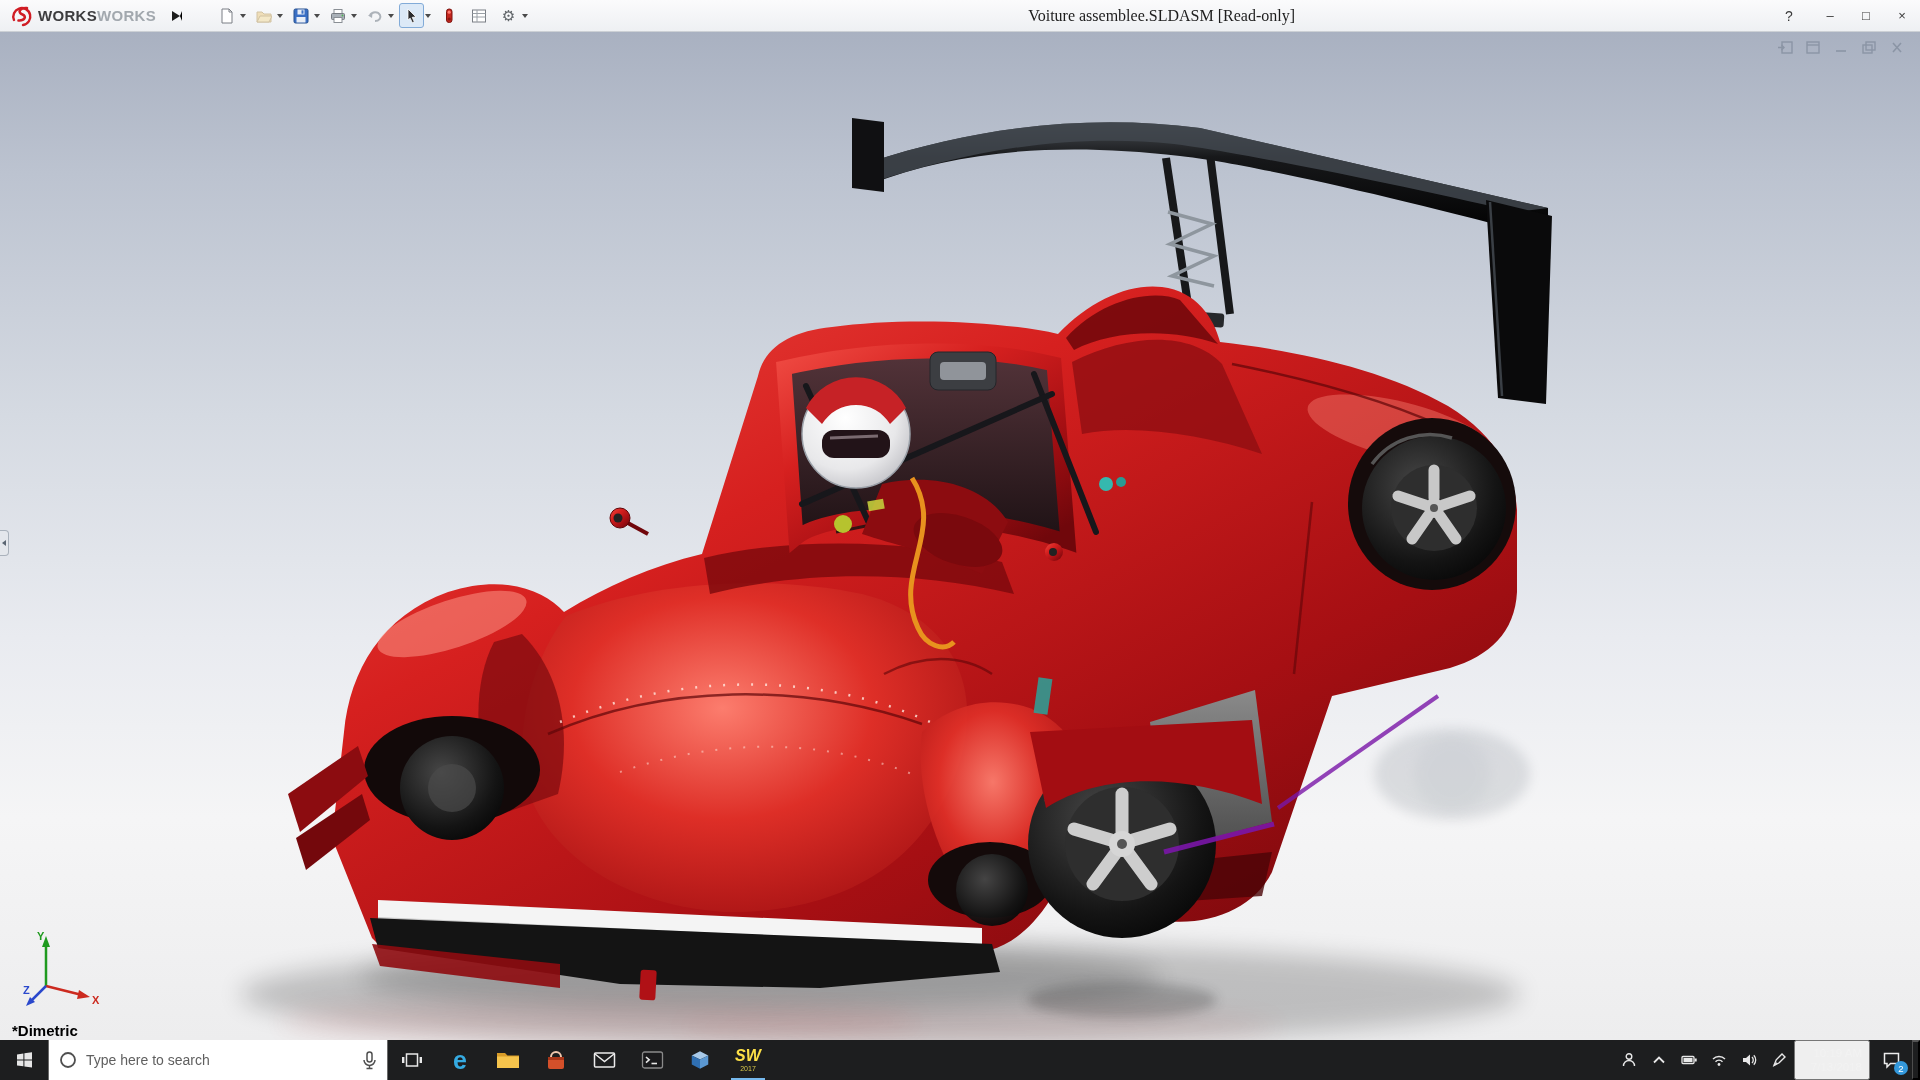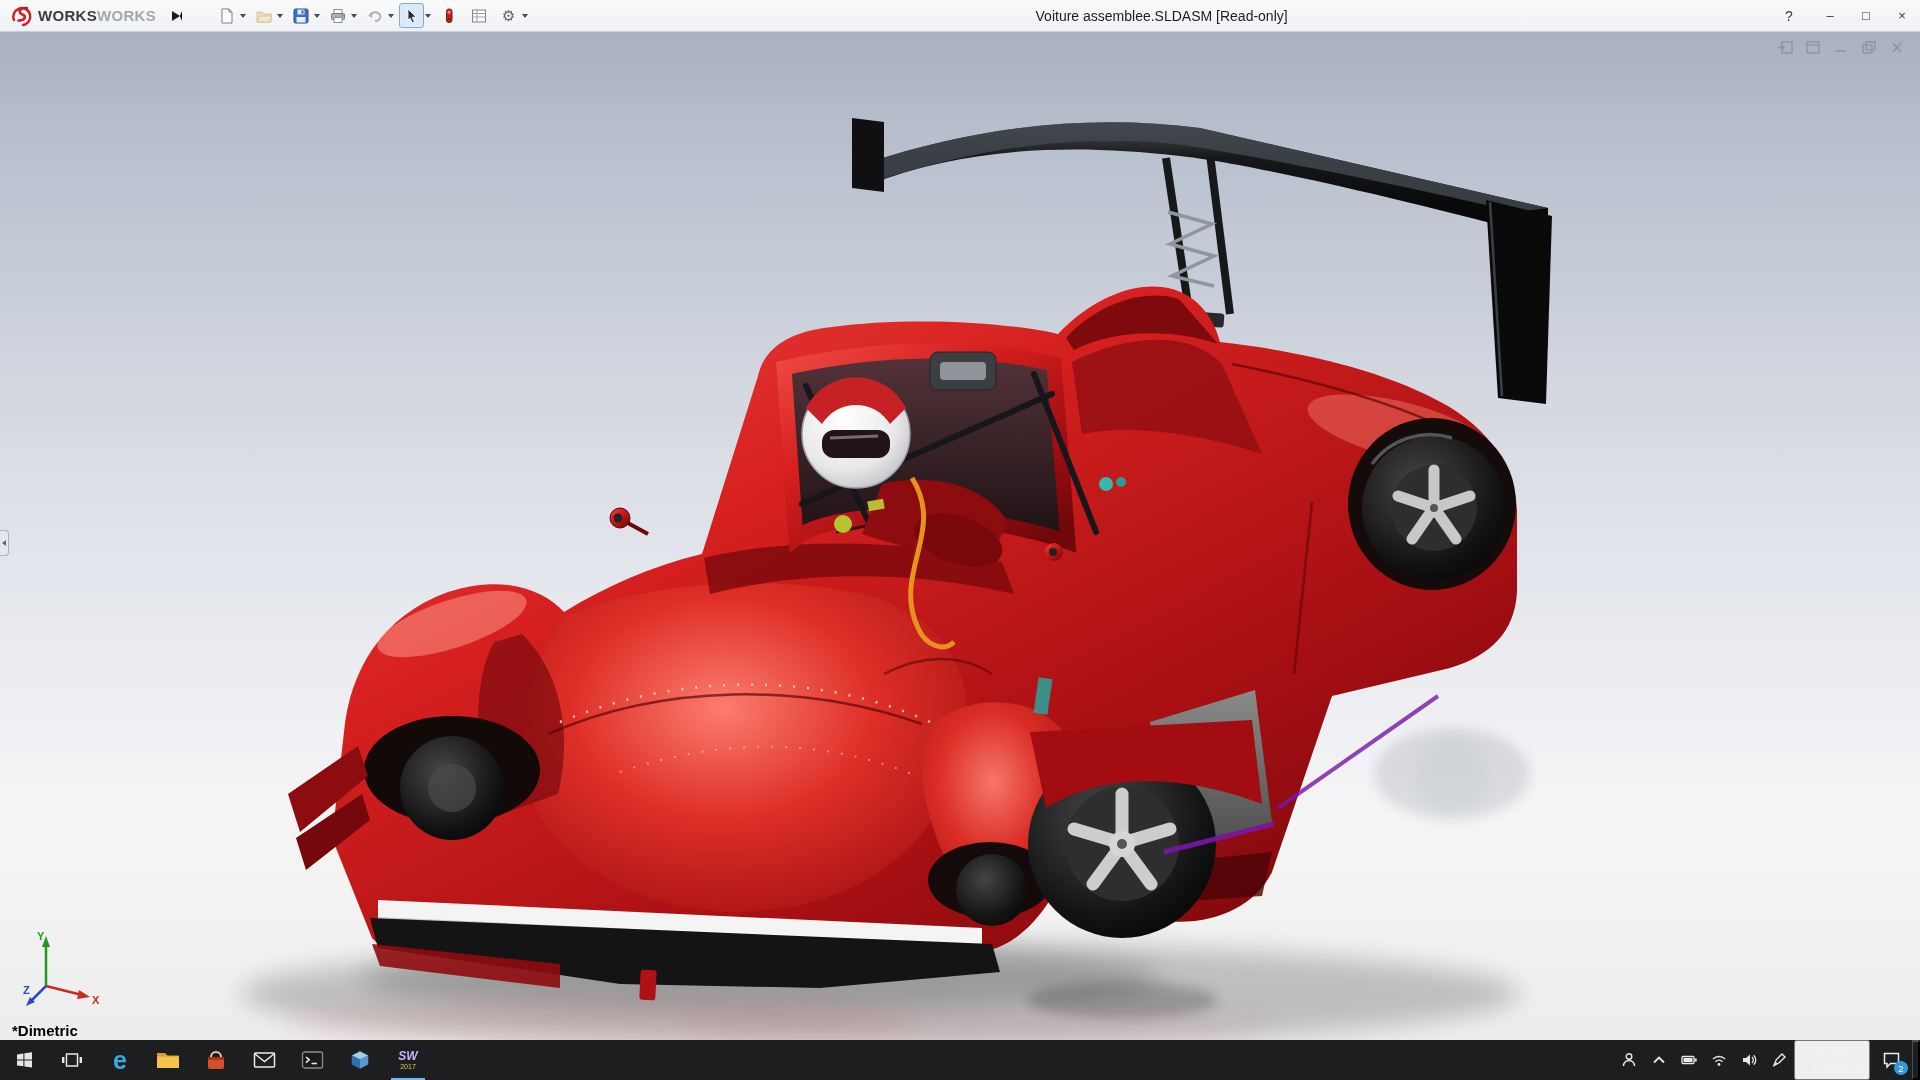--- a/index.html
+++ b/index.html
@@ -19,21 +19,21 @@
   .qat { display:flex; align-items:center; margin-left:24px; }
   .tbgrp { display:flex; align-items:center; margin-right:5px; }
   .tb-btn { width:25px; height:25px; border:1px solid transparent; border-radius:3px;
     display:flex; align-items:center; justify-content:center; background:none; padding:0; }
   .tb-btn.active { background:#dce9f7; border-color:#82abd8; }
   .tb-btn.disabled { opacity:.45; }
   .caret { width:0; height:0; border-left:3.5px solid transparent; border-right:3.5px solid transparent;
     border-top:4px solid #4a4a4a; margin-left:1px; }
   .gear-glyph { font-size:15px; color:#5f6468; line-height:1; }
   .doc-title { position:absolute; left:60.5%; transform:translateX(-50%);
-    font-size:14px; color:#1d1d1d; white-space:nowrap; }
+    font-size:16px; color:#1d1d1d; white-space:nowrap;font-family:Liberation Serif, serif; }
   .win-controls { margin-left:auto; display:flex; align-items:stretch; height:100%; }
   .win-btn { width:36px; height:100%; display:flex; align-items:center; justify-content:center;
     font-size:13px; color:#3a3a3a; background:none; border:none; }
   .win-btn.help { width:30px; font-size:14px; margin-right:8px; }
 
   
   .viewport { position:absolute; top:32px; left:0; width:1920px; height:1008px; overflow:hidden;
     background:linear-gradient(180deg,#a9b1c1 0%,#bcc3d0 14%,#d5dae2 38%,#e9ebf0 60%,#f5f5f6 78%,#ededee 100%); }
   .carsvg { position:absolute; inset:0; display:block; }
   .doc-controls { position:absolute; top:8px; right:14px; display:flex; gap:10px; }
@@ -52,21 +52,21 @@
     display:flex; align-items:stretch; z-index:6; }
   .tb-start { width:48px; display:flex; align-items:center; justify-content:center; background:none; border:none; }
   .search { width:340px; background:#fff; border-left:1px solid #6a6a6a; border-right:1px solid #6a6a6a;
     display:flex; align-items:center; padding:0 10px; gap:9px; }
   .search input { flex:1; border:none; outline:none; font-size:14px; color:#333; background:transparent; font-family:inherit; }
   .search input::placeholder { color:#5f5f5f; opacity:1; }
   .task-btn { width:48px; display:flex; align-items:center; justify-content:center; background:none; border:none; position:relative; }
   .task-btn.running::after { content:""; position:absolute; bottom:0; left:7px; right:7px; height:2px; background:#76b9ed; }
   .edge-glyph { font-size:25px; font-weight:bold; color:#35abe2; line-height:1; }
   .sw-tile { display:flex; flex-direction:column; align-items:center; justify-content:center; line-height:1; }
-  .sw-label { color:#c4b5fd; font-weight:bold; font-size:12px; font-style:italic; }
+  .sw-label { color:#fde047; font-weight:bold; font-size:16px; font-style:italic; }
   .sw-year { color:#d8c84a; font-size:7px; margin-top:1px; }
   .tray { margin-left:auto; display:flex; align-items:center; }
   .tray-btn { width:30px; height:40px; display:flex; align-items:center; justify-content:center; background:none; border:none; }
   .clock { width:76px; height:40px; display:flex; flex-direction:column; justify-content:center;
     align-items:flex-end; padding-right:6px; color:#f2f2f2; font-size:11.5px; line-height:14px; }
   .action { position:relative; width:42px; }
   .badge { position:absolute; right:4px; bottom:5px; min-width:14px; height:14px; border-radius:7px;
     background:#3398db; color:#fff; font-size:9.5px; display:flex; align-items:center; justify-content:center; padding:0 2px; }
   .show-desktop { width:8px; height:100%; border-left:1px solid #4d4d4d; background:none; }
 </style>
@@ -406,20 +406,30 @@
     </svg>
     <div class="orient-label">*Dimetric</div>
   </div>
 
   <footer class="taskbar">
     <button class="tb-start">
       <svg width="17" height="16" viewBox="0 0 17 16">
         <path d="M1,2.4 L7.4,1.5 L7.4,7.4 L1,7.4 Z M8.4,1.3 L16,0.3 L16,7.4 L8.4,7.4 Z M1,8.4 L7.4,8.4 L7.4,14.3 L1,13.4 Z M8.4,8.4 L16,8.4 L16,15.5 L8.4,14.5 Z" fill="#e6e6e6"></path>
       </svg>
     </button>
+    <div class="search">
+      <svg width="18" height="18" viewBox="0 0 18 18">
+        <circle cx="9" cy="9" r="7" fill="none" stroke="#4f4f4f" stroke-width="1.8"></circle>
+      </svg>
+      <input type="text" placeholder="Type here to search" style="">
+      <svg width="15" height="19" viewBox="0 0 15 19">
+        <rect x="5" y="1" width="5" height="10" rx="2.5" fill="none" stroke="#4f4f4f" stroke-width="1.5"></rect>
+        <path d="M2,9 a5.5,5.5 0 0 0 11,0 M7.5,14.5 v3 M4.5,17.5 h6" fill="none" stroke="#4f4f4f" stroke-width="1.5"></path>
+      </svg>
+    </div>
     <button class="task-btn">
       <svg width="22" height="20" viewBox="0 0 22 20">
         <rect x="5.5" y="4" width="11" height="12" fill="none" stroke="#e8e8e8" stroke-width="1.5"></rect>
         <rect x="1" y="7" width="2.4" height="6" fill="#e8e8e8"></rect>
         <rect x="18.6" y="7" width="2.4" height="6" fill="#e8e8e8"></rect>
       </svg>
     </button>
     <button class="task-btn">
       <span class="edge-glyph">e</span>
     </button>

